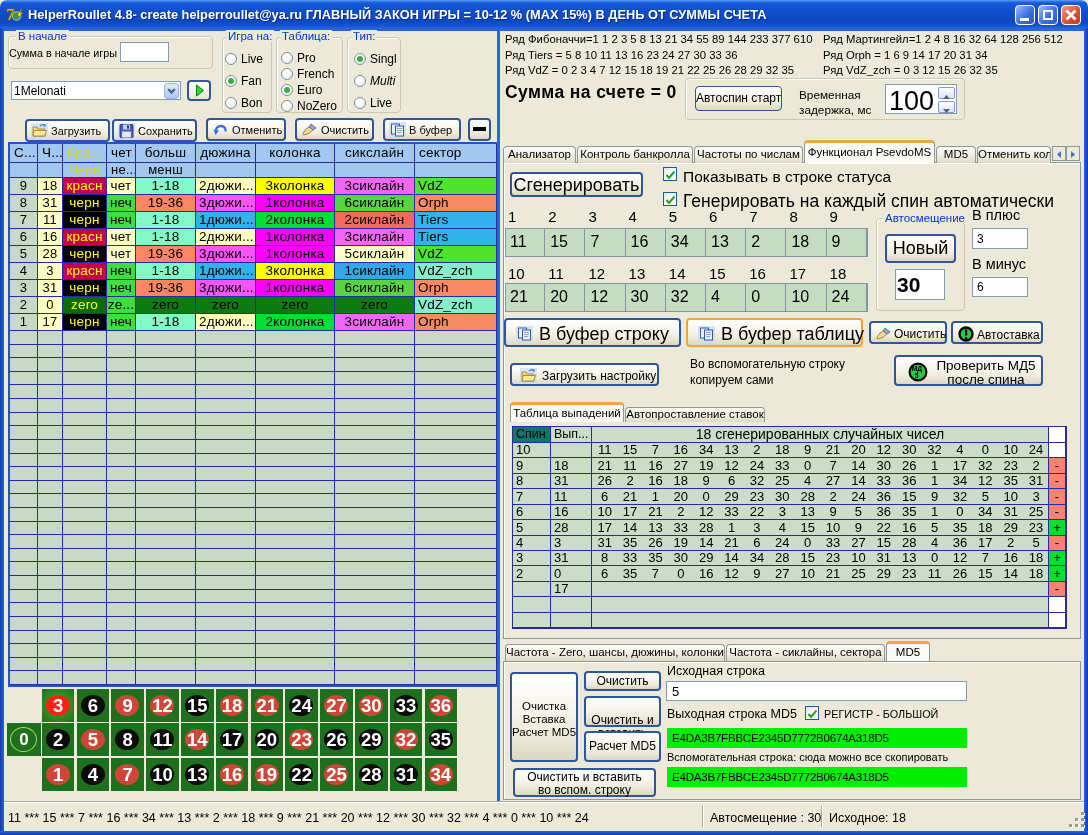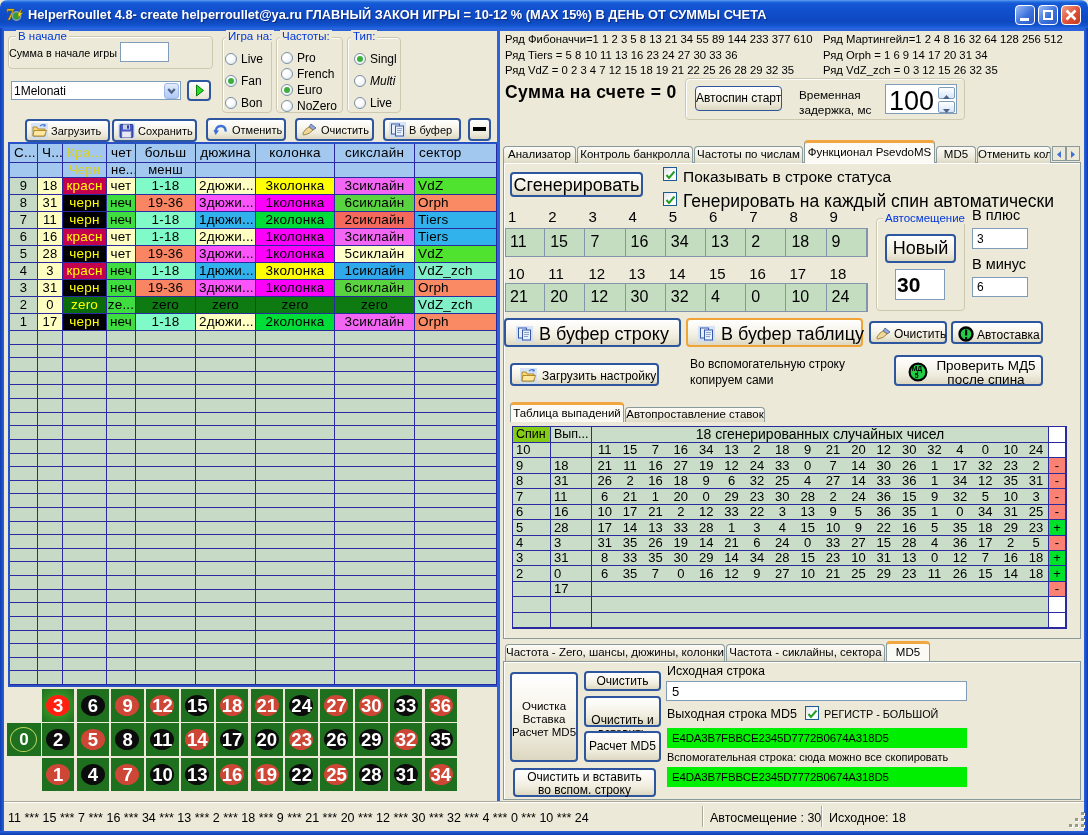--- a/index.html
+++ b/index.html
@@ -72,21 +72,21 @@
     </svg></div>
 <div class="a gb" style="left:222px;top:37px;width:50px;height:76px;"></div>
 <div class="a gbl" style="left:226px;top:30px;">Игра на:</div>
 <div class="a radio" style="left:225px;top:53px;"></div>
 <div class="a lbl" style="left:241px;top:52px;font-size:12px;">Live</div>
 <div class="a radio sel" style="left:225px;top:75px;"></div>
 <div class="a lbl" style="left:241px;top:74px;font-size:12px;">Fan</div>
 <div class="a radio" style="left:225px;top:97px;"></div>
 <div class="a lbl" style="left:241px;top:96px;font-size:12px;">Bon</div>
 <div class="a gb" style="left:276px;top:37px;width:67px;height:76px;"></div>
-<div class="a gbl" style="left:280px;top:30px;">Частоты:</div>
+<div class="a gbl" style="left:280px;top:30px;">Таблица:</div>
 <div class="a radio" style="left:281px;top:52px;"></div>
 <div class="a lbl" style="left:297px;top:51px;font-size:12px;">Pro</div>
 <div class="a radio" style="left:281px;top:68px;"></div>
 <div class="a lbl" style="left:297px;top:67px;font-size:12px;">French</div>
 <div class="a radio sel" style="left:281px;top:84px;"></div>
 <div class="a lbl" style="left:297px;top:83px;font-size:12px;">Euro</div>
 <div class="a radio" style="left:281px;top:100px;"></div>
 <div class="a lbl" style="left:297px;top:99px;font-size:12px;">NoZero</div>
 <div class="a gb" style="left:347px;top:37px;width:54px;height:76px;"></div>
 <div class="a gbl" style="left:351px;top:30px;">Тип:</div>
@@ -775,21 +775,21 @@
     <svg style="position:absolute;left:12px;top:5px" width="20" height="20" viewBox="0 0 19 19">
 <circle cx="9.5" cy="9.5" r="8" fill="#22CC44" stroke="#000" stroke-width="2"></circle>
 <text x="3.5" y="9" font-size="6.5" font-weight="bold" fill="#000">МД</text>
       <text x="6.5" y="15.5" font-size="6.5" font-weight="bold" fill="#000">5</text>
     </svg>
     <span style="position:absolute;left:36px;top:2px;width:108px;text-align:center;font-size:13.5px;line-height:13.5px;">Проверить МД5<br>после спина</span>
   </div>
 <div class="a tab act" style="left:510px;top:402px;width:114px;height:20px;;line-height:16px;">Таблица выпадений</div>
 <div class="a tab" style="left:625px;top:407px;width:140px;height:15px;;line-height:13px;">Автопроставление ставок</div>
 <div class="a" style="left:512px;top:426px;width:555px;height:203px;border:1px solid #2A2AA0;background:#C9DDC9;"></div>
-<div class="a" style="left:513px;top:427px;width:38px;height:16px;background:#84cc16;font-size:12.5px;border-right:1px solid #2A2AA0;border-bottom:1px solid #2A2AA0;line-height:15px;overflow:hidden;white-space:nowrap;padding-left:3px;">Спин</div>
+<div class="a" style="left:513px;top:427px;width:38px;height:16px;background:#0f766e;font-size:12.5px;border-right:1px solid #2A2AA0;border-bottom:1px solid #2A2AA0;line-height:15px;overflow:hidden;white-space:nowrap;padding-left:3px;">Спин</div>
 <div class="a" style="left:551px;top:427px;width:41px;height:16px;background:#C9DDC9;font-size:12.5px;border-right:1px solid #2A2AA0;border-bottom:1px solid #2A2AA0;line-height:15px;overflow:hidden;white-space:nowrap;padding-left:3px;">Вып...</div>
 <div class="a" style="left:592px;top:427px;width:457px;height:16px;background:#C9DDC9;font-size:14px;border-right:1px solid #2A2AA0;border-bottom:1px solid #2A2AA0;line-height:15px;overflow:hidden;white-space:nowrap;text-align:center;">18 сгенерированных случайных чисел</div>
 <div class="a" style="left:1049px;top:427px;width:17px;height:16px;background:#fff;font-size:13px;border-right:1px solid #2A2AA0;border-bottom:1px solid #2A2AA0;line-height:15px;overflow:hidden;white-space:nowrap;padding-left:3px;"></div>
 <div class="a" style="left:513px;top:443px;width:38px;height:15px;background:#C9DDC9;font-size:13px;border-right:1px solid #2A2AA0;border-bottom:1px solid #2A2AA0;line-height:14px;overflow:hidden;white-space:nowrap;padding-left:3px;">10</div>
 <div class="a" style="left:551px;top:443px;width:41px;height:15px;background:#C9DDC9;font-size:13px;border-right:1px solid #2A2AA0;border-bottom:1px solid #2A2AA0;line-height:14px;overflow:hidden;white-space:nowrap;padding-left:3px;"></div>
 <div class="a" style="left:592px;top:443px;width:457px;height:15px;background:#C9DDC9;font-size:13px;border-right:1px solid #2A2AA0;border-bottom:1px solid #2A2AA0;line-height:14px;overflow:hidden;white-space:nowrap;text-align:center;"><span style="display:inline-block;width:25.39px;text-align:center;">11</span><span style="display:inline-block;width:25.39px;text-align:center;">15</span><span style="display:inline-block;width:25.39px;text-align:center;">7</span><span style="display:inline-block;width:25.39px;text-align:center;">16</span><span style="display:inline-block;width:25.39px;text-align:center;">34</span><span style="display:inline-block;width:25.39px;text-align:center;">13</span><span style="display:inline-block;width:25.39px;text-align:center;">2</span><span style="display:inline-block;width:25.39px;text-align:center;">18</span><span style="display:inline-block;width:25.39px;text-align:center;">9</span><span style="display:inline-block;width:25.39px;text-align:center;">21</span><span style="display:inline-block;width:25.39px;text-align:center;">20</span><span style="display:inline-block;width:25.39px;text-align:center;">12</span><span style="display:inline-block;width:25.39px;text-align:center;">30</span><span style="display:inline-block;width:25.39px;text-align:center;">32</span><span style="display:inline-block;width:25.39px;text-align:center;">4</span><span style="display:inline-block;width:25.39px;text-align:center;">0</span><span style="display:inline-block;width:25.39px;text-align:center;">10</span><span style="display:inline-block;width:25.39px;text-align:center;">24</span></div>
 <div class="a" style="left:1049px;top:443px;width:17px;height:15px;background:#fff;font-size:13px;border-right:1px solid #2A2AA0;border-bottom:1px solid #2A2AA0;line-height:14px;overflow:hidden;white-space:nowrap;text-align:center;"></div>
 <div class="a" style="left:513px;top:458px;width:38px;height:16px;background:#C9DDC9;font-size:13px;border-right:1px solid #2A2AA0;border-bottom:1px solid #2A2AA0;line-height:15px;overflow:hidden;white-space:nowrap;padding-left:3px;">9</div>
 <div class="a" style="left:551px;top:458px;width:41px;height:16px;background:#C9DDC9;font-size:13px;border-right:1px solid #2A2AA0;border-bottom:1px solid #2A2AA0;line-height:15px;overflow:hidden;white-space:nowrap;padding-left:3px;">18</div>
 <div class="a" style="left:592px;top:458px;width:457px;height:16px;background:#C9DDC9;font-size:13px;border-right:1px solid #2A2AA0;border-bottom:1px solid #2A2AA0;line-height:15px;overflow:hidden;white-space:nowrap;text-align:center;"><span style="display:inline-block;width:25.39px;text-align:center;">21</span><span style="display:inline-block;width:25.39px;text-align:center;">11</span><span style="display:inline-block;width:25.39px;text-align:center;">16</span><span style="display:inline-block;width:25.39px;text-align:center;">27</span><span style="display:inline-block;width:25.39px;text-align:center;">19</span><span style="display:inline-block;width:25.39px;text-align:center;">12</span><span style="display:inline-block;width:25.39px;text-align:center;">24</span><span style="display:inline-block;width:25.39px;text-align:center;">33</span><span style="display:inline-block;width:25.39px;text-align:center;">0</span><span style="display:inline-block;width:25.39px;text-align:center;">7</span><span style="display:inline-block;width:25.39px;text-align:center;">14</span><span style="display:inline-block;width:25.39px;text-align:center;">30</span><span style="display:inline-block;width:25.39px;text-align:center;">26</span><span style="display:inline-block;width:25.39px;text-align:center;">1</span><span style="display:inline-block;width:25.39px;text-align:center;">17</span><span style="display:inline-block;width:25.39px;text-align:center;">32</span><span style="display:inline-block;width:25.39px;text-align:center;">23</span><span style="display:inline-block;width:25.39px;text-align:center;">2</span></div>

